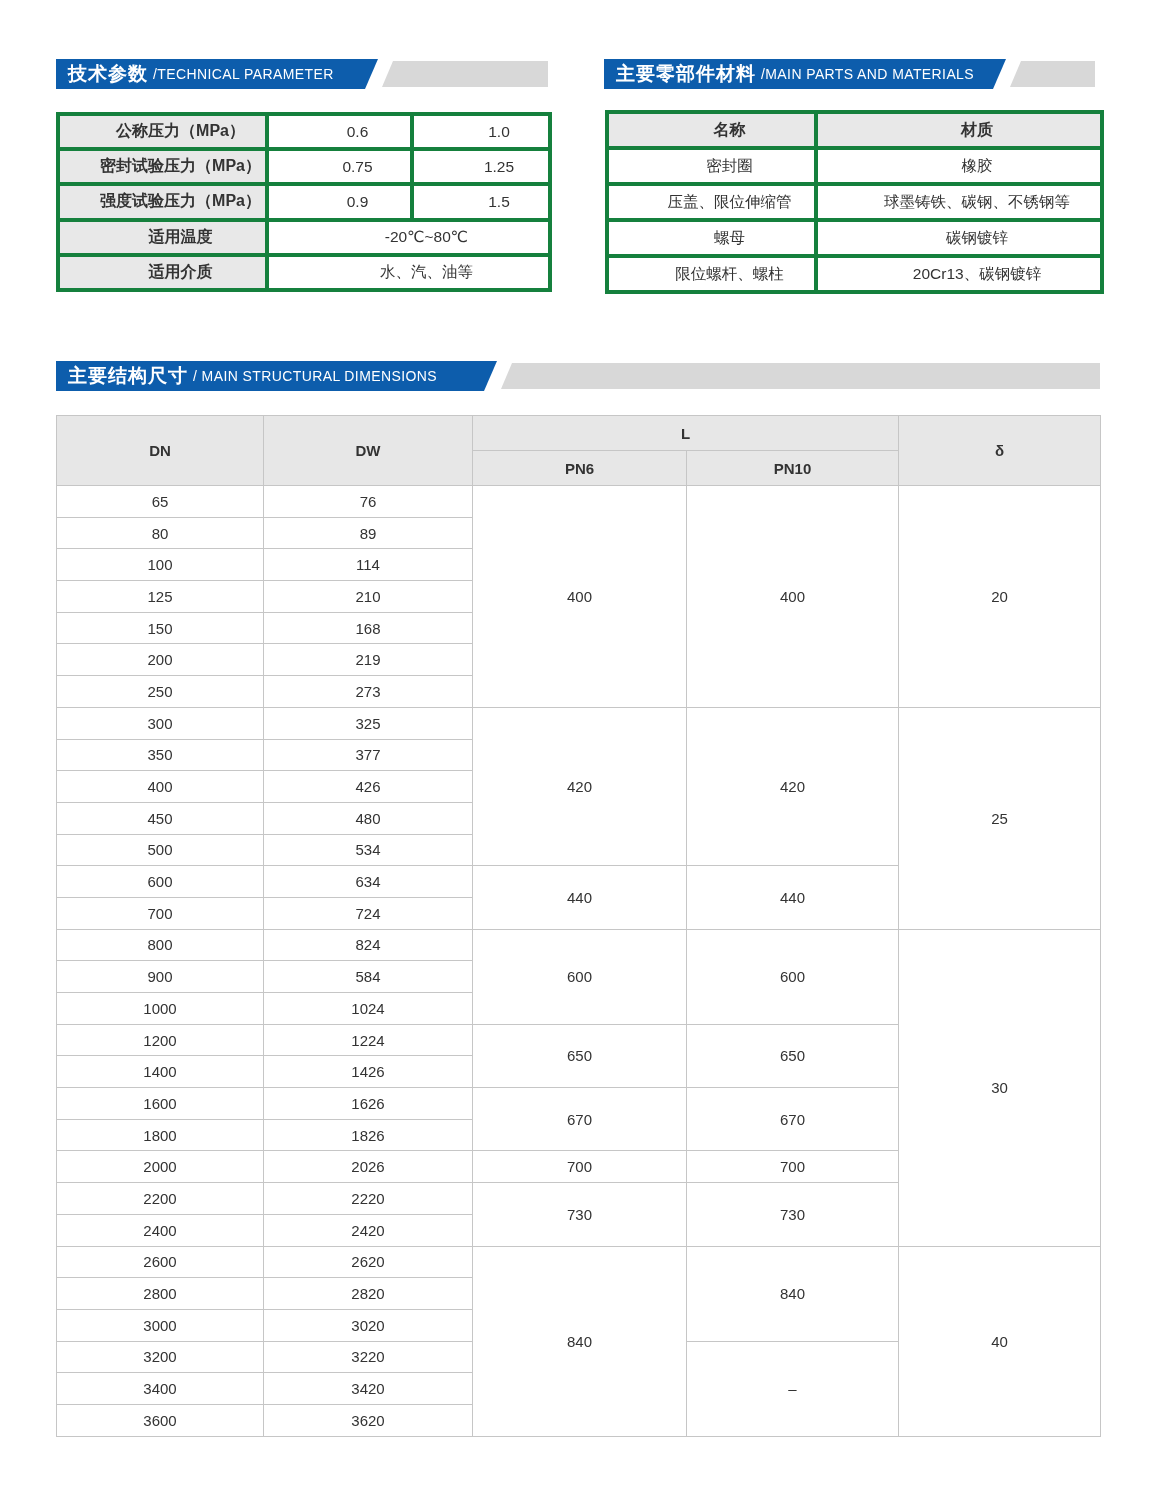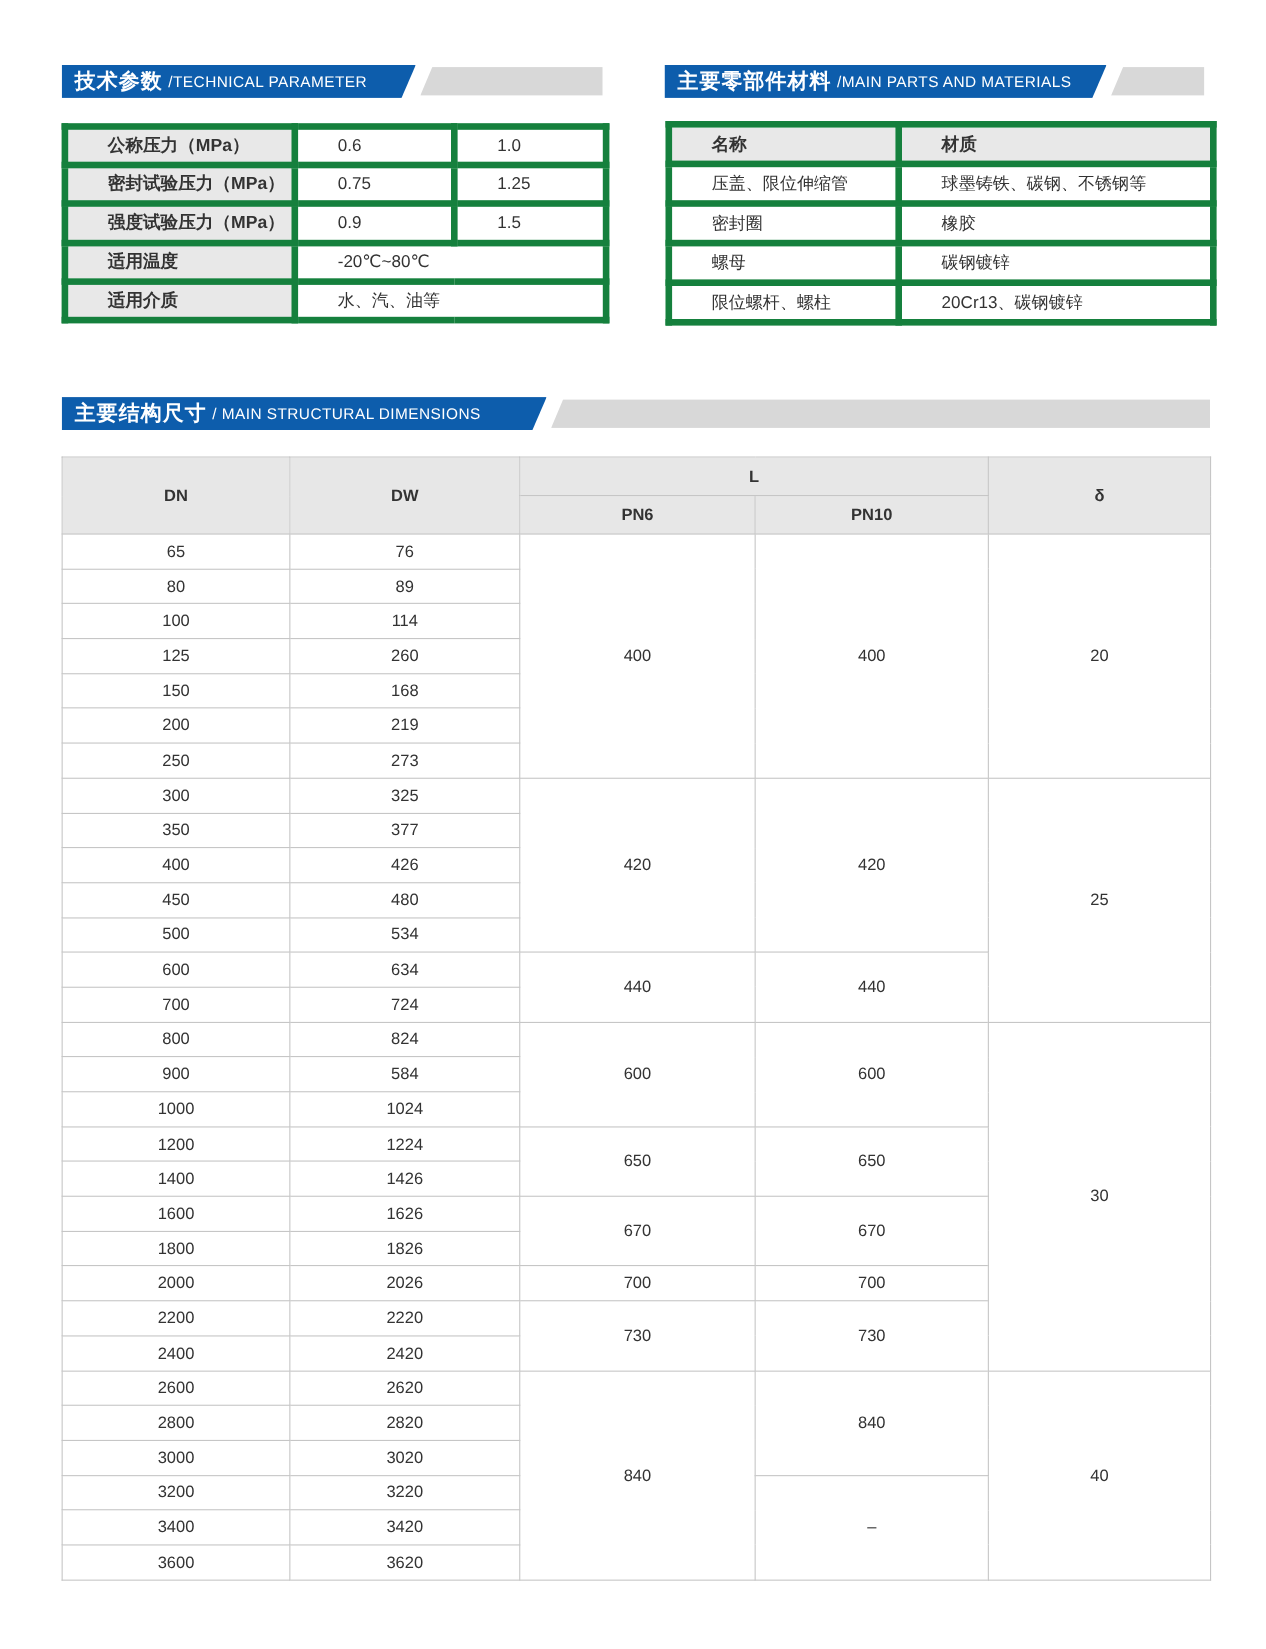--- a/index.html
+++ b/index.html
@@ -22,21 +22,21 @@
     clip-path:polygon(0 0, 100% 0, calc(100% - 13px) 100%, 0 100%);
     display:flex; align-items:center; padding:0 24px 0 12px;
     color:#ffffff; white-space:nowrap;
   }
   .banner-cn { font-size:19px; font-weight:bold; letter-spacing:1px; }
   .banner-en { font-size:14px; margin-left:5px; letter-spacing:0.4px; }
 
   
   table { border-collapse:collapse; table-layout:fixed; }
   .ttab td {
-    border:6px solid #15803d; text-align:left; vertical-align:middle;
+    border:4px solid #15803d; text-align:center; vertical-align:middle;
     overflow:hidden; white-space:nowrap;padding-left:36px;
   }
   .ttab .lbl { background:#e8e8e8; font-weight:bold; font-size:16px; }
   .ttab .val { font-size:15.5px; background:#ffffff; }
   .ttab .hdr { background:#e8e8e8; font-weight:bold; font-size:16px;margin-top:32px; }
   #tech-table  tr { height:35.2px; }
   #mat-table   tr { height:36px;   }
 
   
   .dtab td {
@@ -103,26 +103,26 @@
   <colgroup>
       <col style="width:209px">
       <col style="width:286px">
     </colgroup>
   <tbody id="mat-body">
       <tr>
         <td class="hdr">名称</td>
         <td class="hdr">材质</td>
       </tr>
       <tr>
+        <td class="val">密封圈</td>
+        <td class="val">橡胶</td>
+      </tr>
+      <tr>
         <td class="val">压盖、限位伸缩管</td>
         <td class="val">球墨铸铁、碳钢、不锈钢等</td>
-      </tr>
-      <tr>
-        <td class="val">密封圈</td>
-        <td class="val">橡胶</td>
       </tr>
       <tr>
         <td class="val">螺母</td>
         <td class="val">碳钢镀锌</td>
       </tr>
       <tr>
         <td class="val">限位螺杆、螺柱</td>
         <td class="val">20Cr13、碳钢镀锌</td>
       </tr>
     </tbody>
@@ -167,21 +167,21 @@
       <tr>
         <td>80</td>
         <td>89</td>
       </tr>
       <tr>
         <td>100</td>
         <td>114</td>
       </tr>
       <tr>
         <td>125</td>
-        <td>260</td>
+        <td>210</td>
       </tr>
       <tr>
         <td>150</td>
         <td>168</td>
       </tr>
       <tr>
         <td>200</td>
         <td>219</td>
       </tr>
       <tr>

